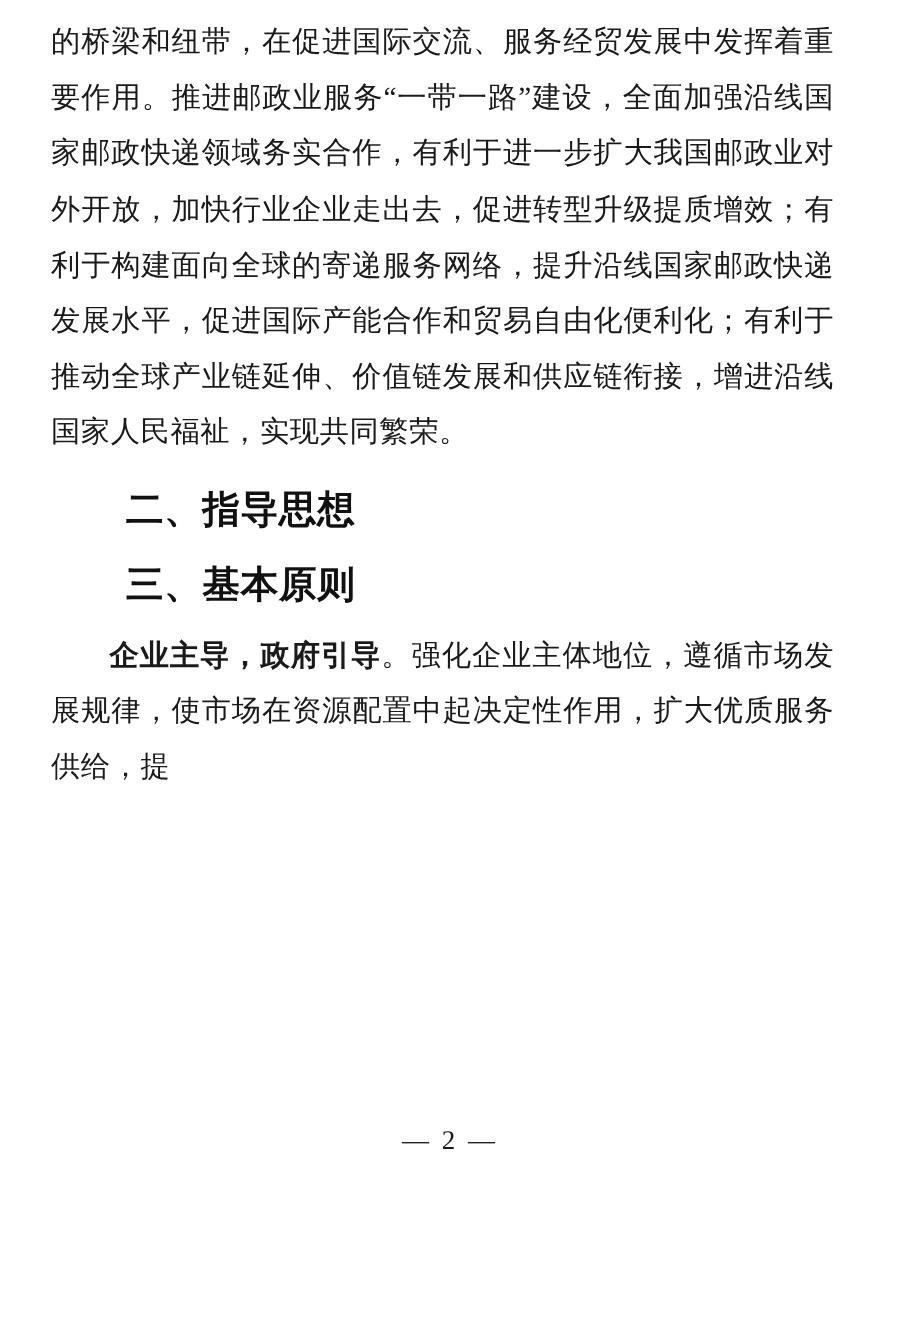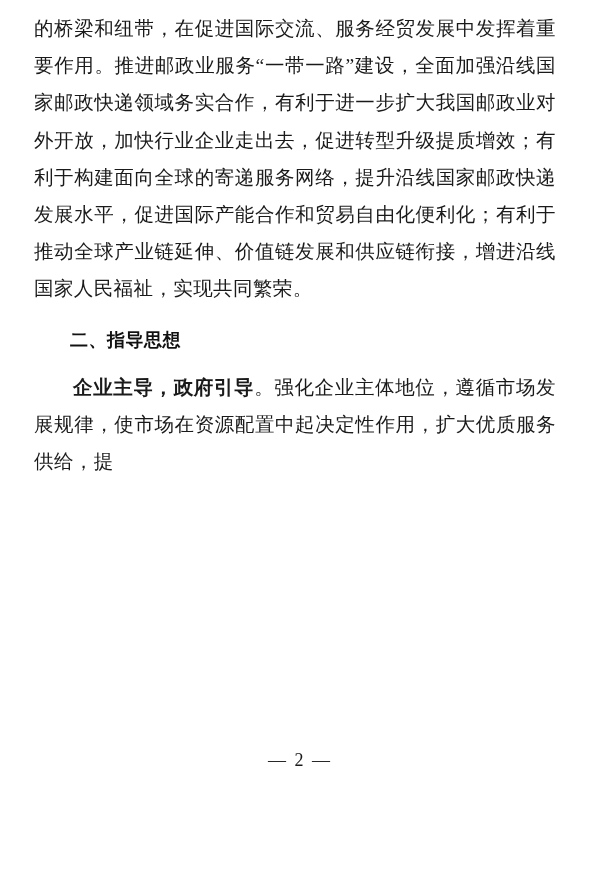--- a/index.html
+++ b/index.html
@@ -32,21 +32,21 @@
   }
   .para {
     text-indent: 2em;
   }
   .para-flush {
     text-indent: 0;
   }
   .heading {
     font-family: "DejaVu Sans", "Liberation Sans", sans-serif;
     font-weight: bold;
-    font-size: 18px;
+    font-size: 25px;
     line-height: 37.2px;
     text-indent: 2em;
     letter-spacing: 0.5px;
     margin: 0;
     color: #111;
   }
   .gap-before {
     margin-top: 13px;
   }
   .gap-after {
@@ -71,18 +71,19 @@
 </head>
 <body>
 
 <div class="page">
 
   <p class="body-text para-flush">的桥梁和纽带，在促进国际交流、服务经贸发展中发挥着重要作用。推进邮政业服务“一带一路”建设，全面加强沿线国家邮政快递领域务实合作，有利于进一步扩大我国邮政业对外开放，加快行业企业走出去，促进转型升级提质增效；有利于构建面向全球的寄递服务网络，提升沿线国家邮政快递发展水平，促进国际产能合作和贸易自由化便利化；有利于推动全球产业链延伸、价值链发展和供应链衔接，增进沿线国家人民福祉，实现共同繁荣。</p>
 
   <h2 class="heading gap-before gap-after">二、指导思想</h2>
 
 
+  <h2 class="heading gap-before gap-after">三、基本原则</h2>
 
   <p class="body-text para"><span class="run-bold">企业主导，政府引导</span><span>。强化企业主体地位，遵循市场发展规律，使市场在资源配置中起决定性作用，扩大优质服务供给，提</span></p>
 
   <div class="page-number">— 2 —</div>
 
 </div>
 
 </body></html>

